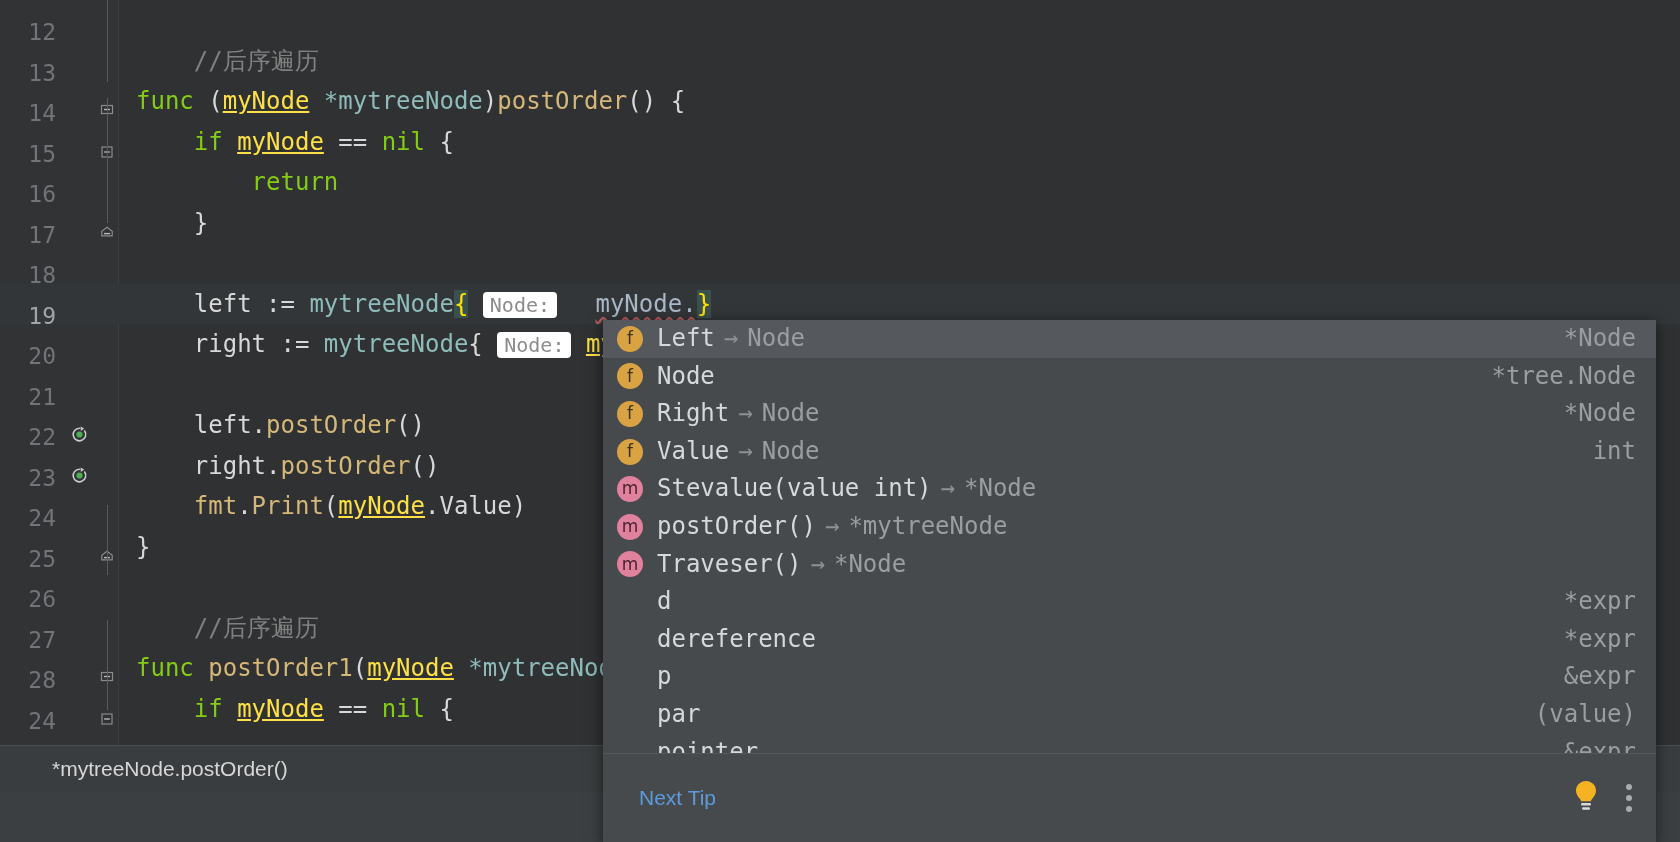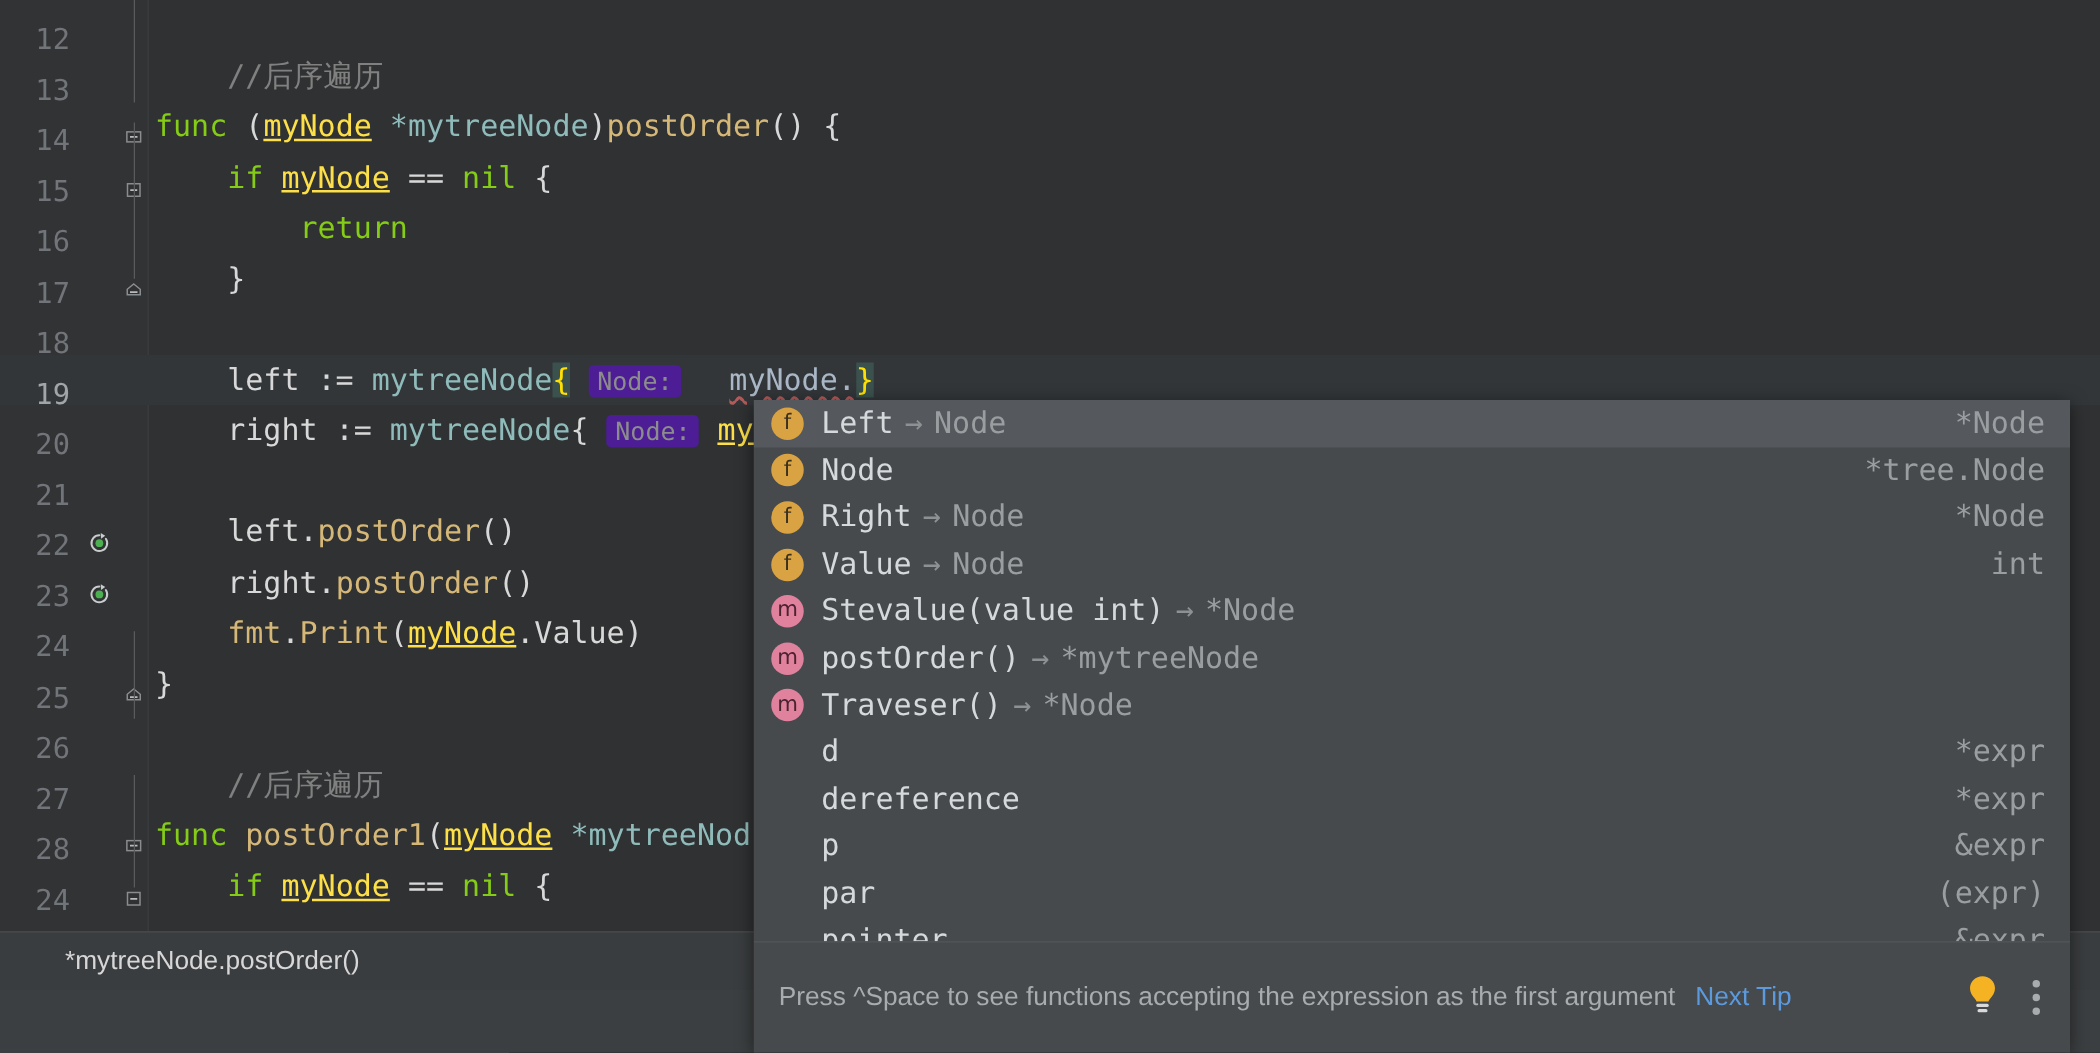--- a/index.html
+++ b/index.html
@@ -57,21 +57,21 @@
     width: 56px;
     text-align: right;
     color: #717478;
     font-size: 23px;
     font-family: "DejaVu Sans Mono", "Liberation Mono", monospace;
     margin-top: 12px;
   }
   .line.cur .ln { color: #a2a5a8; }
   .code {
     position: absolute;
-    left: 118px;
+    left: 130px;
     padding-left: 6px;
     color: #a9b7c6;
     text-align: right;
   }
 
   
   .runmark {
     position: absolute;
     left: 70px;
     top: 11px;
@@ -100,21 +100,21 @@
   .plain   { color: #d8d8d8; }
   .brace-hl{ color: #ffe000; background: #3b514d; }
   .err     {
     text-decoration: underline wavy #b55a5a;
     text-underline-offset: 5px;
     padding-left: 24px;
   }
 
   
   .inlay {
-    background: #4c1d95;
+    background: #ffffff;
     color: #8c8c8c;
     border-radius: 4px;
     padding: 1px 7px;
     font-size: 20px;
   }
 
   
   .crumb-strip {
     position: absolute;
     left: 0; right: 0;
@@ -342,30 +342,29 @@
           <span class="ctype">*expr</span>
         </div>
         <div class="crow">
           <span class="cicon none"></span>
           <span class="clabel">p</span>
           <span class="ctype">&amp;expr</span>
         </div>
         <div class="crow">
           <span class="cicon none"></span>
           <span class="clabel">par</span>
-          <span class="ctype">(expr)</span>
+          <span class="ctype">(value)</span>
         </div>
         <div class="crow">
           <span class="cicon none"></span>
           <span class="clabel">pointer</span>
           <span class="ctype">&amp;expr</span>
         </div>
       </div>
     <div class="popup-hint">
-      <span class="hint-text">Press ^Space to see functions accepting the expression as the first argument</span>
       <span class="hint-link">Next Tip</span>
       <span class="hint-spacer"></span>
       <span class="bulb">
         <svg width="28" height="34" viewBox="0 0 28 34">
           <path d="M14 2c-5.5 0-10 4.3-10 9.6 0 3.6 1.9 6 3.6 8 .9 1 1.4 1.8 1.6 2.6h9.6c.2-.8.7-1.6 1.6-2.6 1.7-2 3.6-4.4 3.6-8C24 6.3 19.5 2 14 2z" fill="#f5b324"></path>
           <rect x="9" y="24" width="10" height="2.6" rx="1.3" fill="#d9d9d9"></rect>
           <rect x="10" y="28.2" width="8" height="2.6" rx="1.3" fill="#d9d9d9"></rect>
         </svg>
       </span>
       <span class="kebab">

